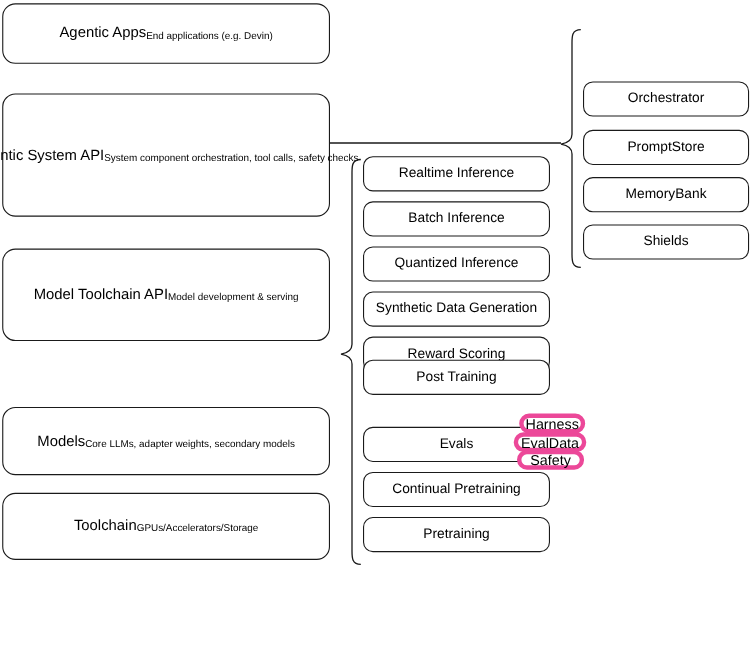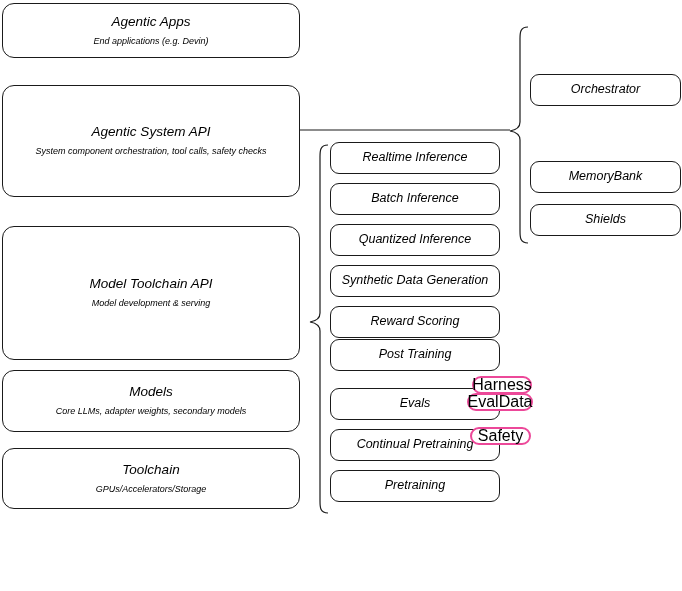--- a/index.html
+++ b/index.html
@@ -21,26 +21,25 @@
   }
 
   
   .node {
     position: absolute;
     box-sizing: border-box;
     background: #ffffff;
     border: 1px solid #1a1a1a;
     border-radius: 12px;
     display: flex;
-    flex-direction: column;
+    flex-direction: row;
     align-items: center;
     justify-content: center;
     text-align: center;
     line-height: 1.25;
-    font-style: italic;
   }
   .node .title {
     font-size: 13px;
     color: #000;
     white-space: nowrap;
   }
   .node .subtitle {
     font-size: 9px;
     color: #000;
     margin-top: 5px;
@@ -67,27 +66,27 @@
     height: 32px;
     border-radius: 9px;
   }
   .component .title { font-size: 12.5px; }
 
   
   .pill {
     position: absolute;
     box-sizing: border-box;
     background: #ffffff;
-    border: 2px solid #ec4899;
+    border: 4px solid #ec4899;
     border-radius: 999px;
     height: 18px;
     display: flex;
     align-items: center;
     justify-content: center;
-    font-size: 16px;
+    font-size: 13px;
     white-space: nowrap;
     z-index: 6;
   }
 
   
   #connectors {
     position: absolute;
     left: 0; top: 0;
     width: 682px;
     height: 591px;
@@ -129,21 +128,21 @@
   <div class="node layer" style="top:3px; height:55px;">
     <span class="title">Agentic Apps</span>
     <span class="subtitle">End applications (e.g. Devin)</span>
   </div>
 
   <div class="node layer" style="top:85px; height:112px;">
     <span class="title">Agentic System API</span>
     <span class="subtitle">System component orchestration, tool calls, safety checks</span>
   </div>
 
-  <div class="node layer" style="top:226px; height:134px;">
+  <div class="node layer" style="top:226px; height:84px;">
     <span class="title">Model Toolchain API</span>
     <span class="subtitle">Model development &amp; serving</span>
   </div>
 
   <div class="node layer" style="top:370px; height:62px;">
     <span class="title">Models</span>
     <span class="subtitle">Core LLMs, adapter weights, secondary models</span>
   </div>
 
   <div class="node layer" style="top:448px; height:61px;">
@@ -160,46 +159,49 @@
   </div>
   <div class="node capability" style="top:224px;">
     <span class="title">Quantized Inference</span>
   </div>
   <div class="node capability" style="top:265px;">
     <span class="title">Synthetic Data Generation</span>
   </div>
   <div class="node capability" style="top:306px;">
     <span class="title">Reward Scoring</span>
   </div>
-  <div class="node capability" style="top:339px;">
+  <div class="node capability" style="top:327px;">
     <span class="title">Post Training</span>
   </div>
   <div class="node capability" style="top:388px;">
     <span class="title">Evals</span>
   </div>
   <div class="node capability" style="top:429px;">
     <span class="title">Continual Pretraining</span>
   </div>
   <div class="node capability" style="top:470px;">
     <span class="title">Pretraining</span>
   </div>
 
   <div class="pill" style="left:472px; top:376px; width:60px;">
     <span>Harness</span>
   </div>
   <div class="pill" style="left:467px; top:393px; width:66px;text-align:right;">
     <span>EvalData</span>
   </div>
-  <div class="pill" style="left:470px; top:409px; width:61px;margin-top:18px;">
+  <div class="pill" style="left:470px; top:409px; width:61px;">
     <span>Safety</span>
   </div>
 
   <div class="node component" style="top:74px;">
     <span class="title">Orchestrator</span>
   </div>
+  <div class="node component" style="top:118px;">
+    <span class="title">PromptStore</span>
+  </div>
   <div class="node component" style="top:161px;">
     <span class="title">MemoryBank</span>
   </div>
   <div class="node component" style="top:204px;">
     <span class="title">Shields</span>
   </div>
 
 </div>
 
 </body></html>

